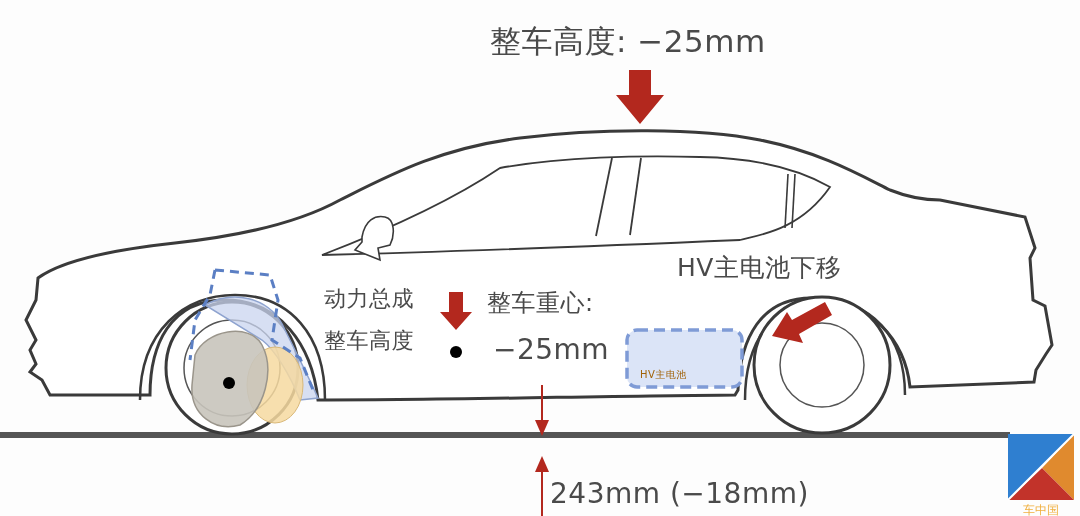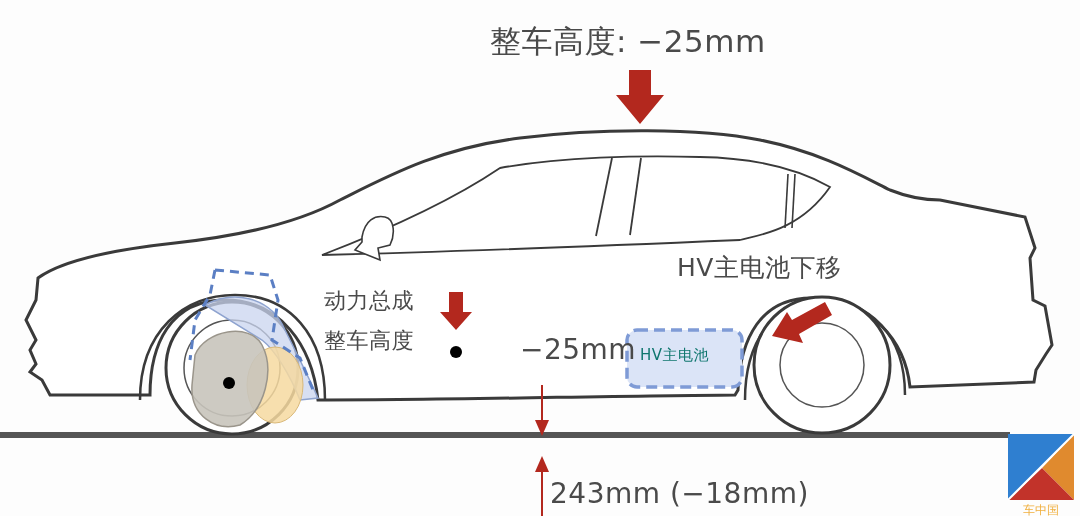--- a/index.html
+++ b/index.html
@@ -9,26 +9,26 @@
     font-family: "DejaVu Sans", "Liberation Sans", sans-serif;
     position: relative;
   }
   .stage { position: absolute; left: 0; top: 0; width: 1080px; height: 504px; text-align: center; }
   svg.art { position: absolute; left: 0; top: 0; }
   .lbl {
     position: absolute; color: #4a4a4a; white-space: nowrap;
     line-height: 1; letter-spacing: 0.5px;
   }
   .title-lbl { left: 490px; top: 26px; font-size: 31px; }
-  .pt-lbl1 { left: 324px; top: 290px; font-size: 22px; }
+  .pt-lbl1 { left: 324px; top: 290px; font-size: 22px; font-family: Liberation Mono, monospace; }
   .pt-lbl2 { left: 324px; top: 330px; font-size: 22px; }
   .cg-lbl1 { left: 487px; top: 291px; font-size: 24px; }
-  .cg-lbl2 { left: 493px; top: 336px; font-size: 28px; margin-left: 27px; }
+  .cg-lbl2 { left: 493px; top: 336px; font-size: 28px; }
   .hv-move-lbl { left: 677px; top: 255px; font-size: 25px; }
-  .hv-box-lbl { left: 640px; top: 348px; font-size: 15px; color: #0f766e; }
+  .hv-box-lbl { left: 640px; top: 370px; font-size: 10px; color: #a16207; }
   .gc-lbl { left: 550px; top: 480px; font-size: 28px; }
   .watermark { position: absolute; left: 1006px; top: 432px; width: 70px; height: 84px; }
 </style>
 </head>
 <body>
 
 <div class="stage">
 
   <svg class="art" width="1080" height="516" viewBox="0 0 1080 516">
 
@@ -107,20 +107,21 @@
 
     <line x1="542" y1="385" x2="542" y2="425" stroke="#b3281e" stroke-width="2"></line>
     <polygon points="535,420 549,420 542,436" fill="#b3281e"></polygon>
     <line x1="542" y1="470" x2="542" y2="516" stroke="#b3281e" stroke-width="2"></line>
     <polygon points="535,472 549,472 542,456" fill="#b3281e"></polygon>
   </svg>
 
   <div class="lbl title-lbl">整车高度: −25mm</div>
   <div class="lbl pt-lbl1">动力总成</div>
   <div class="lbl pt-lbl2">整车高度</div>
+  <div class="lbl cg-lbl1">整车重心:</div>
   <div class="lbl cg-lbl2">−25mm</div>
   <div class="lbl hv-move-lbl">HV主电池下移</div>
   <div class="lbl hv-box-lbl">HV主电池</div>
   <div class="lbl gc-lbl">243mm (−18mm)</div>
 
   <svg class="watermark" viewBox="0 0 70 84">
     <polygon points="2,2 68,2 2,68" fill="#2f7fd0"></polygon>
     <polygon points="68,2 68,68 36,36" fill="#e08a2e"></polygon>
     <polygon points="2,68 68,68 36,36" fill="#c2332a"></polygon>
     <line x1="2" y1="68" x2="68" y2="2" stroke="#fff" stroke-width="2"></line>

